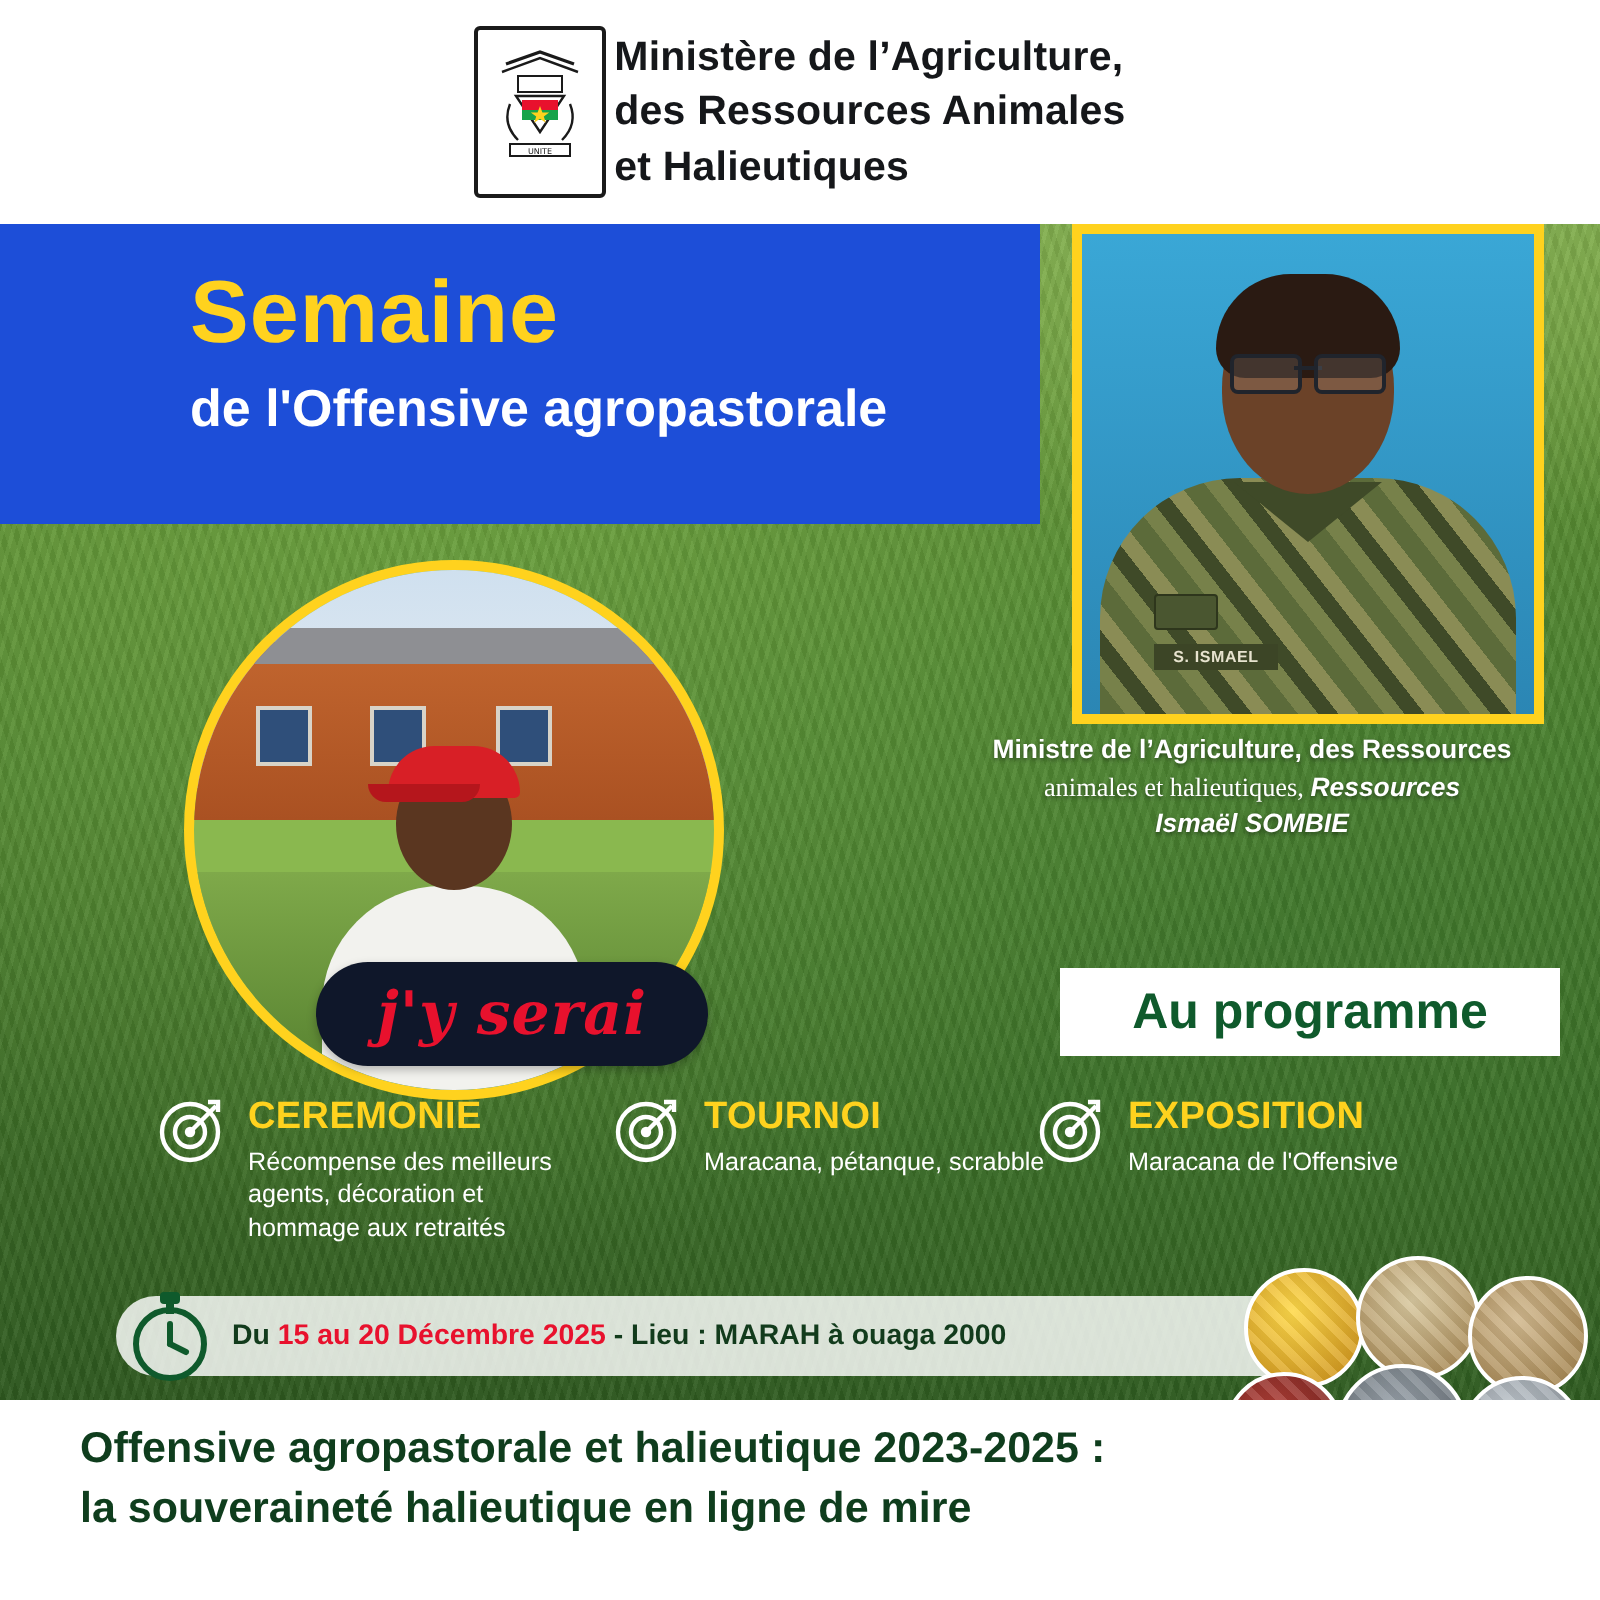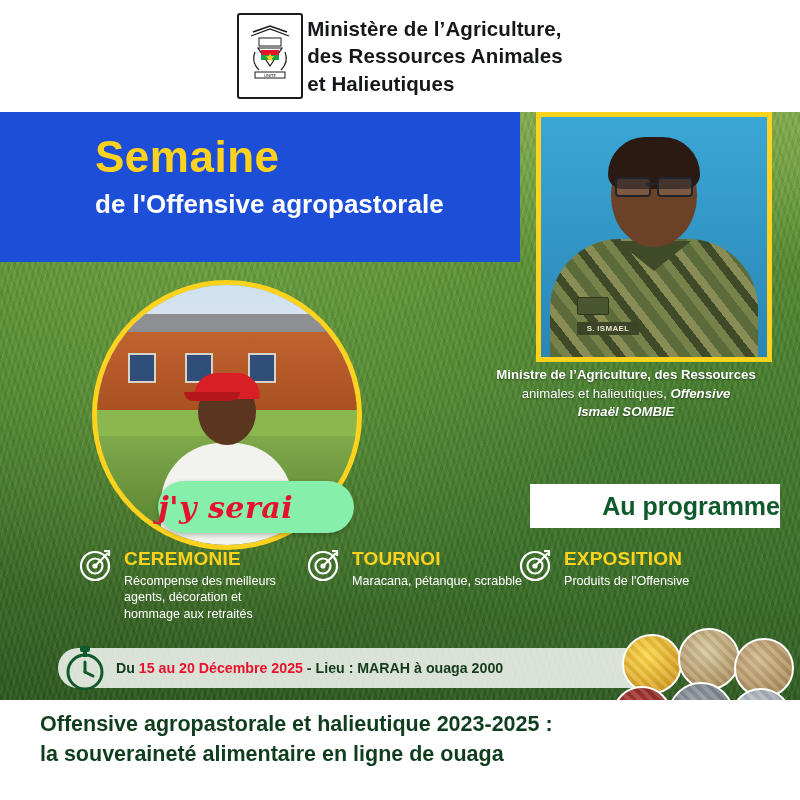--- a/index.html
+++ b/index.html
@@ -104,21 +104,21 @@
     color:#e7e3cf;font-size:8px;font-weight:bold;display:flex;align-items:center;justify-content:center;letter-spacing:.3px;
   }
   .portrait .patch{
     position:absolute;left:36px;bottom:42px;width:30px;height:16px;background:#4a5630;border:1px solid #2e361c;border-radius:2px;}
 
   .patron-text{
     position:absolute;left:470px;top:366px;width:312px;
     text-align:center;color:#ffffff;font-size:13.2px;line-height:1.42;font-weight:bold;
     text-shadow:0 1px 2px rgba(0,0,0,.45);
   }
-  .patron-text .light{font-weight:normal;}
+  .patron-text .light{font-weight:normal;font-family:Liberation Serif, serif;}
   .patron-text .name{font-style:italic;font-weight:bold;}
 
   
   .circle-photo{
     position:absolute;left:92px;top:280px;width:260px;height:260px;border-radius:50%;
     border:5px solid #ffd21e;overflow:hidden;background:#8ab84f;
   }
   .circle-photo .sky2{position:absolute;left:0;top:0;width:100%;height:42%;background:linear-gradient(180deg,#cfe0ef,#e9eef2);}
   .circle-photo .wall{position:absolute;left:-10%;top:14%;width:120%;height:34%;background:linear-gradient(180deg,#c2662f,#aa5122);}
   .circle-photo .roof{position:absolute;left:-10%;top:11%;width:120%;height:7%;background:#8e8f93;}
@@ -139,32 +139,32 @@
     position:absolute;left:50%;bottom:146px;transform:translateX(-50%);
     width:66px;height:26px;border-radius:33px 33px 4px 4px;background:#d81f26;
   }
   .circle-photo .cap:after{
     content:"";position:absolute;left:-10px;bottom:-2px;width:56px;height:9px;border-radius:0 0 16px 16px;background:#b5161c;
   }
 
   
   .jyserai{
     position:absolute;left:158px;top:481px;width:196px;height:52px;
-    background:#86efac;border-radius:26px;display:flex;align-items:center;justify-content:flex-start;
+    background:#0f172a;border-radius:26px;display:flex;align-items:center;justify-content:center;
     box-shadow:0 2px 5px rgba(0,0,0,.25);
   }
   .jyserai span{
     font-family:"DejaVu Serif", serif;font-style:italic;font-weight:bold;
     font-size:30px;color:#e8112d;letter-spacing:.5px;
   }
 
   
   .au-programme{
     position:absolute;left:530px;top:484px;width:250px;height:44px;background:#ffffff;
-    display:flex;align-items:center;justify-content:flex-end;
+    display:flex;align-items:center;justify-content:center;
   }
   .au-programme span{font-size:25px;font-weight:bold;color:#0f5a2c;}
 
   
   .prog{
     position:absolute;display:flex;gap:12px;align-items:flex-start;
   }
   .prog .icon{width:34px;height:34px;flex:none;}
   .prog h4{margin:0;font-size:19px;font-weight:bold;color:#ffd21e;letter-spacing:.2px;}
   .prog p{margin:3px 0 0;font-size:12.6px;color:#ffffff;line-height:1.3;font-weight:normal;max-width:175px;}
@@ -256,21 +256,21 @@
         <i></i>
         <span class="r"></span>
       </div>
     <div class="patch"></div>
     <div class="nametag">S. ISMAEL</div>
   </div>
 
   <div class="patron-text">
     <div>Ministre de l’Agriculture, des Ressources</div>
     <div>
-      <span class="light">animales et halieutiques, </span><span class="name">Offensive</span>
+      <span class="light">animales et halieutiques, </span><span class="name">Ressources</span>
     </div>
     <div class="name">Ismaël SOMBIE</div>
   </div>
 
   <div class="circle-photo">
     <div class="sky2"></div>
     <div class="wall"></div>
     <div class="roof"></div>
     <div class="win w1"></div>
     <div class="win w2"></div>
@@ -326,21 +326,21 @@
       <svg width="34" height="34" viewBox="0 0 34 34">
           <circle cx="17" cy="18" r="14" fill="none" stroke="#ffffff" stroke-width="2.2"></circle>
           <circle cx="17" cy="18" r="7.5" fill="none" stroke="#ffffff" stroke-width="2.2"></circle>
           <circle cx="17" cy="18" r="2.6" fill="#ffffff"></circle>
           <path d="M17 18 L30 5" stroke="#ffffff" stroke-width="2.2"></path>
           <path d="M26 3 l5 0 0 5" fill="none" stroke="#ffffff" stroke-width="2.2"></path>
         </svg>
     </div>
     <div>
       <h4>EXPOSITION</h4>
-      <p>Produits de l'Offensive</p>
+      <p>Maracana de l'Offensive</p>
     </div>
   </div>
 
   <div class="datebar">
     <div class="txt">
       <span>Du </span><span class="red">15 au 20 Décembre 2025</span><span> - Lieu : MARAH à ouaga 2000</span>
     </div>
   </div>
   <div class="timer-icon">
     <svg width="46" height="52" viewBox="0 0 46 52">
@@ -359,16 +359,16 @@
     <div class="c c4"></div>
     <div class="c c5"></div>
     <div class="c c6"></div>
     <div class="c c7"></div>
     <div class="c c8"></div>
     <div class="c c9"></div>
   </div>
 
   <div class="bottom">
     <div class="l1">Offensive agropastorale et halieutique 2023-2025 :</div>
-    <div class="l2">la souveraineté alimentaire en ligne de ouaga</div>
+    <div class="l2">la souveraineté halieutique en ligne de mire</div>
   </div>
 
 </div>
 
 </body></html>

